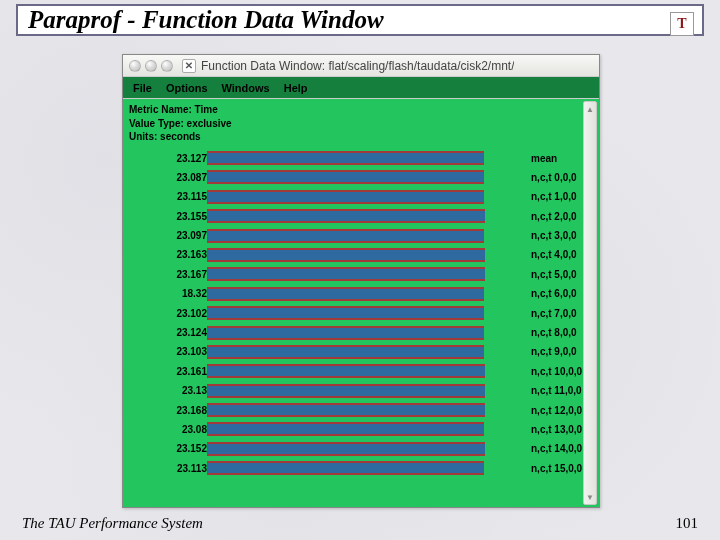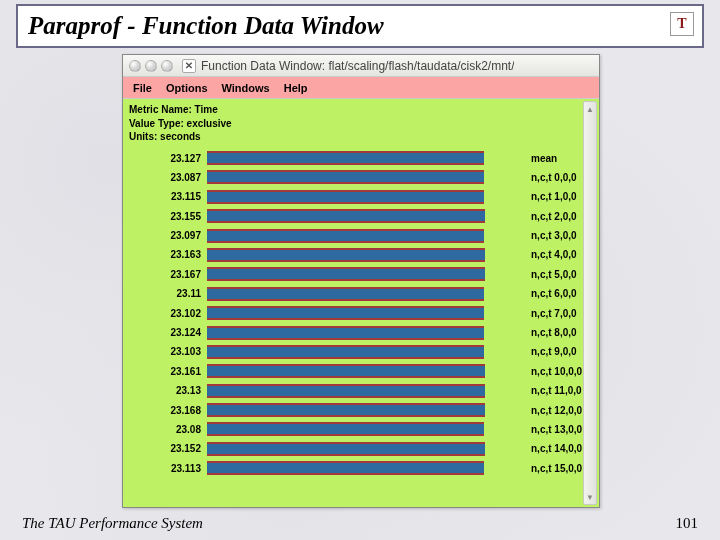--- a/index.html
+++ b/index.html
@@ -13,21 +13,21 @@
       radial-gradient(circle at 70% 60%, rgba(200,200,210,0.25) 0, transparent 40%),
       radial-gradient(circle at 40% 85%, rgba(200,200,210,0.2) 0, transparent 40%);
     position: relative;
     overflow: hidden;
   }
   .slide-title-box {
     margin: 4px 16px 0 16px;
     border: 2px solid #6a6a88;
     background: #fff;
     padding: 0 10px;
-    height: 44px;
+    height: 32px;
     display: flex;
     align-items: center;
     position: relative;
   }
   .slide-title-box h1 {
     font-style: italic;
     font-weight: bold;
     font-size: 25px;
     color: #000;
   }
@@ -92,35 +92,35 @@
   }
   .titlebar-title {
     font-weight: normal;
     font-size: 12px;
     color: #444;
     white-space: nowrap;
     overflow: hidden;
   }
   .menubar {
     height: 22px;
-    background: #fca5a5;
+    background: #15803d;
     border-bottom: 1px solid #ccc;
     display: flex;
     align-items: center;
     gap: 14px;
     padding: 0 10px;
     font-size: 11px;
     font-family: Verdana, Arial, sans-serif;
     font-weight: bold;
     color: #000;
   }
   .menubar span { cursor: default; }
   .window-body {
     flex: 1;
-    background: #bef264;
+    background: #22c55e;
     padding: 4px 6px 6px 6px;
     overflow: hidden;
     position: relative;
   }
   .meta {
     font-family: Verdana, Arial, sans-serif;
     font-size: 10px;
     font-weight: bold;
     color: #000;
     line-height: 1.35;
@@ -132,21 +132,20 @@
     align-items: center;
     height: 17px;
   }
   .val {
     width: 78px;
     text-align: right;
     font-family: Verdana, Arial, sans-serif;
     font-weight: bold;
     font-size: 10px;
     color: #000;
-    padding-right: 6px;
   }
   .bar-wrap {
     width: 278px;
     height: 14px;
     position: relative;
   }
   .bar {
     height: 14px;
     background: #2e6aa0;
     border-top: 2px solid #a33a3a;
@@ -270,21 +269,21 @@
           <div class="label">n,c,t 4,0,0</div>
         </div>
         <div class="row">
           <div class="val">23.167</div>
           <div class="bar-wrap">
             <div class="bar" style="width: 100%; background: rgb(46, 106, 160); border-top-color: rgb(163, 58, 58); border-bottom-color: rgb(163, 58, 58);"></div>
           </div>
           <div class="label">n,c,t 5,0,0</div>
         </div>
         <div class="row">
-          <div class="val">23.11</div>
+          <div class="val">18.32</div>
           <div class="bar-wrap">
             <div class="bar" style="width: 99.75%; background: rgb(46, 106, 160); border-top-color: rgb(163, 58, 58); border-bottom-color: rgb(163, 58, 58);"></div>
           </div>
           <div class="label">n,c,t 6,0,0</div>
         </div>
         <div class="row">
           <div class="val">23.102</div>
           <div class="bar-wrap">
             <div class="bar" style="width: 99.71%; background: rgb(46, 106, 160); border-top-color: rgb(163, 58, 58); border-bottom-color: rgb(163, 58, 58);"></div>
           </div>

